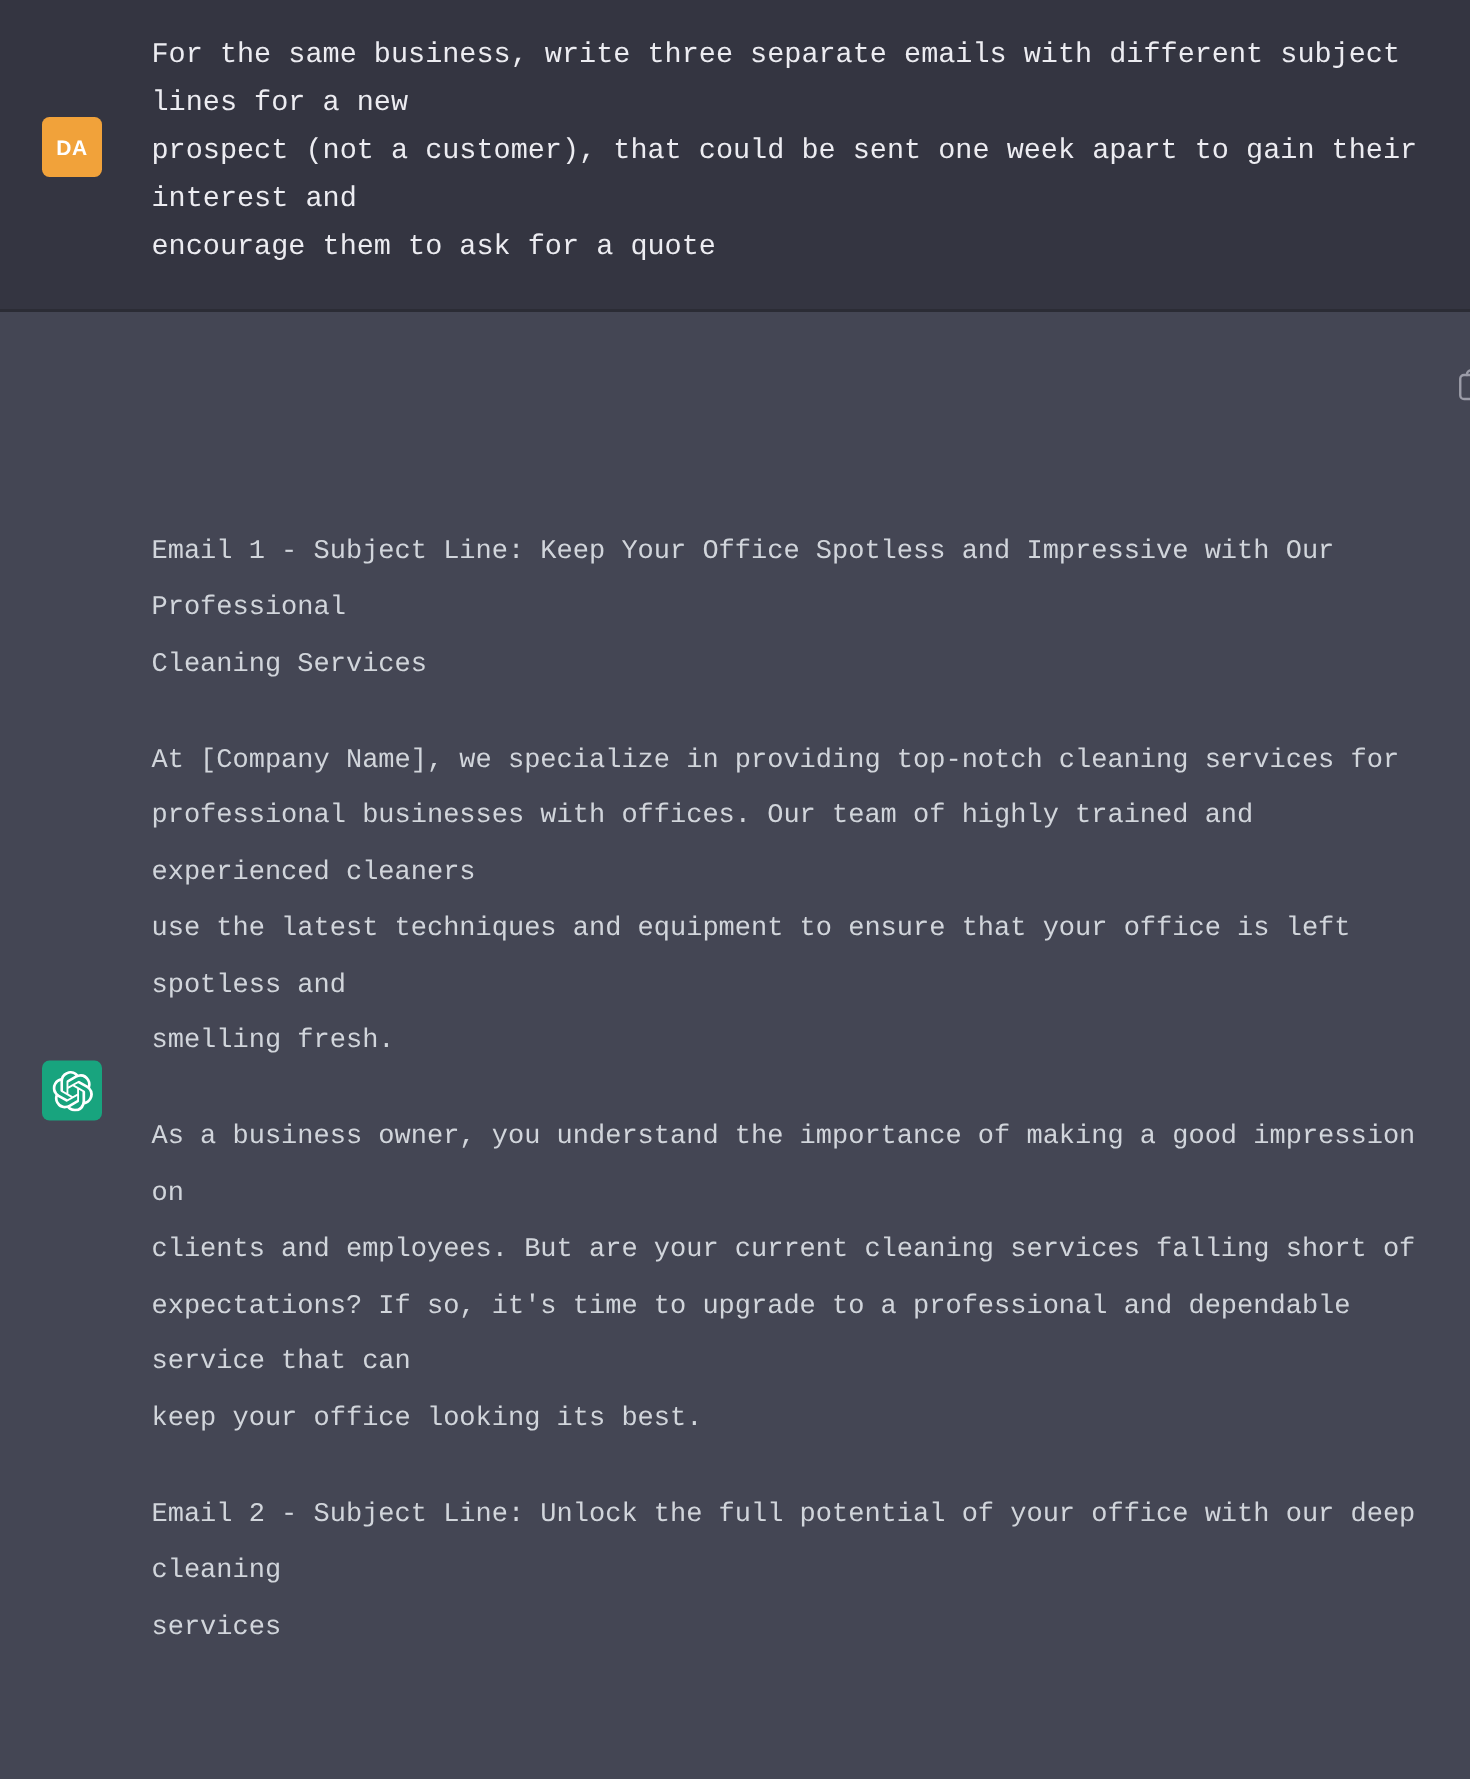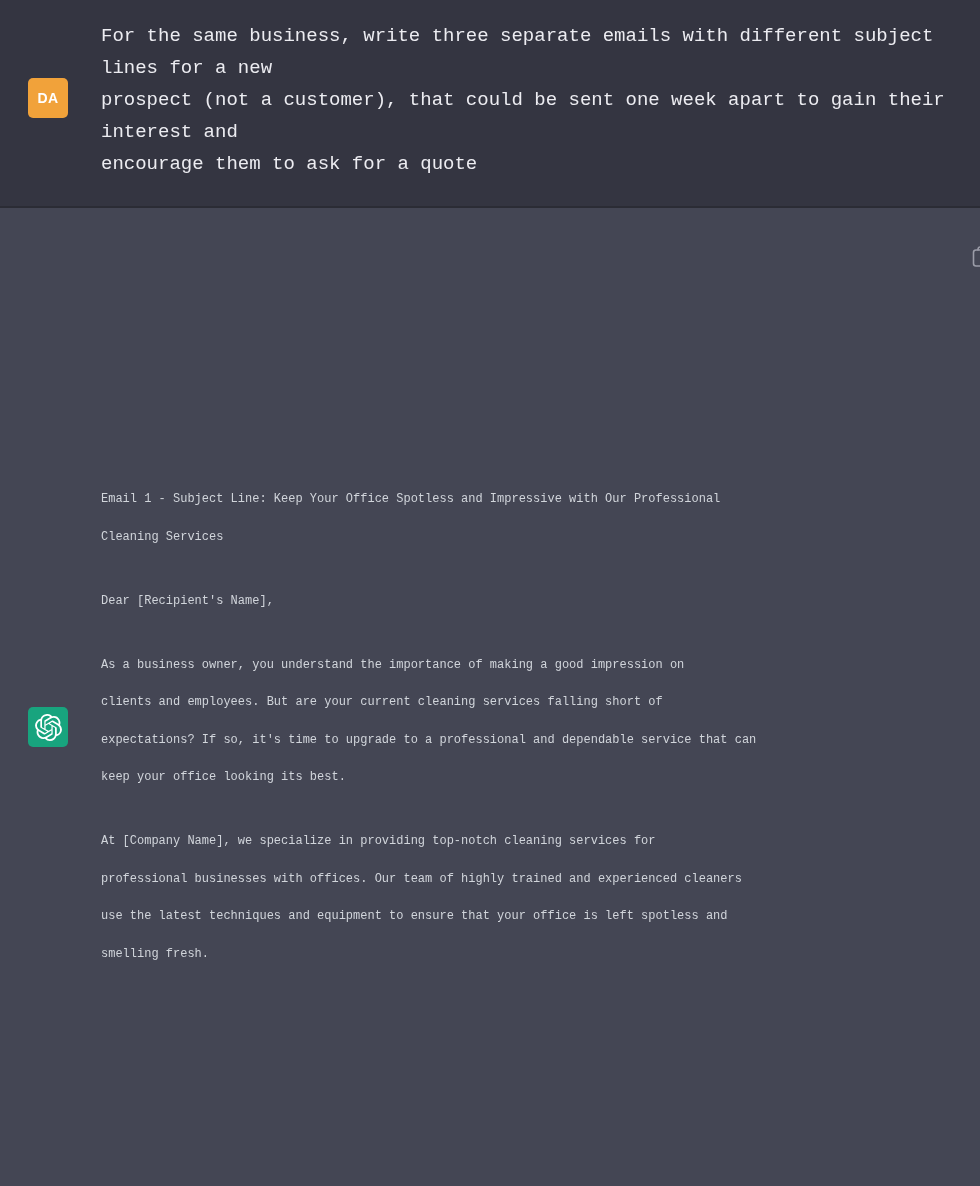--- a/index.html
+++ b/index.html
@@ -47,21 +47,21 @@
   .message { width: 872px; font-family: Liberation Mono, monospace; }
   .row-user .message {
     color: #ececf1;
     font-size: 19px;
     line-height: 32px;
     margin-top: -6px;
     white-space: pre-line;
   }
   .row-assistant .message {
     color: #d1d5db;
-    font-size: 12px;
+    font-size: 18px;
     line-height: 37.5px;
   }
   .row-assistant .message p {
     margin: 0 0 26.5px 0;
     white-space: pre-line;
   }
   .row-assistant .message p:last-child { margin-bottom: 0; }
   .copy-btn {
     position: absolute;
     top: 38px;
@@ -93,29 +93,30 @@
     <span>
       <svg width="27" height="27" viewBox="0 0 24 24" fill="#ffffff" aria-hidden="true">
         <path d="M22.2819 9.8211a5.9847 5.9847 0 0 0-.5157-4.9108 6.0462 6.0462 0 0 0-6.5098-2.9A6.0651 6.0651 0 0 0 4.9807 4.1818a5.9847 5.9847 0 0 0-3.9977 2.9 6.0462 6.0462 0 0 0 .7427 7.0966 5.98 5.98 0 0 0 .511 4.9107 6.051 6.051 0 0 0 6.5146 2.9001A5.9847 5.9847 0 0 0 13.2599 24a6.0557 6.0557 0 0 0 5.7718-4.2058 5.9894 5.9894 0 0 0 3.9977-2.9001 6.0557 6.0557 0 0 0-.7475-7.073zM13.2599 22.4322a4.4755 4.4755 0 0 1-2.8764-1.04l.1419-.0804 4.7783-2.7582a.7948.7948 0 0 0 .3927-.6813v-6.7369l2.02 1.1686a.071.071 0 0 1 .038.0615v5.5826a4.504 4.504 0 0 1-4.4945 4.4944zm-9.6607-4.1254a4.4708 4.4708 0 0 1-.5346-3.0137l.142.0852 4.783 2.7582a.7712.7712 0 0 0 .7806 0l5.8428-3.3685v2.3324a.0804.0804 0 0 1-.0332.0615L9.74 19.9502a4.4992 4.4992 0 0 1-6.1408-1.6464zM2.3408 7.8956a4.485 4.485 0 0 1 2.3655-1.9728V11.6a.7664.7664 0 0 0 .3879.6765l5.8144 3.3543-2.0201 1.1685a.0757.0757 0 0 1-.071 0l-4.8303-2.7865A4.504 4.504 0 0 1 2.3408 7.8956zm16.5963 3.8558L13.1038 8.364 15.1192 7.2a.0757.0757 0 0 1 .071 0l4.8303 2.7913a4.4944 4.4944 0 0 1-.6765 8.1042v-5.6772a.79.79 0 0 0-.407-.667zm2.0107-3.0231l-.142-.0852-4.7735-2.7818a.7759.7759 0 0 0-.7854 0L9.409 9.2297V6.8974a.0662.0662 0 0 1 .0284-.0615l4.8303-2.7866a4.4992 4.4992 0 0 1 6.6802 4.66zM8.3065 12.863l-2.02-1.1638a.0804.0804 0 0 1-.038-.0567V6.0742a4.4992 4.4992 0 0 1 7.3757-3.4537l-.142.0805L8.704 5.459a.7948.7948 0 0 0-.3927.6813zm1.0976-2.3654l2.602-1.4998 2.6069 1.4998v2.9994l-2.5974 1.4997-2.6067-1.4997z"></path>
       </svg>
     </span>
   </div>
 
   <div class="message">
     <p>Email 1 - Subject Line: Keep Your Office Spotless and Impressive with Our Professional
 Cleaning Services</p>
-    <p>Dear [Recipient's Name],</p>
+    <p>At [Company Name], we specialize in providing top-notch cleaning services for
+professional businesses with offices. Our team of highly trained and experienced cleaners
+use the latest techniques and equipment to ensure that your office is left spotless and
+smelling fresh.</p>
     <p>As a business owner, you understand the importance of making a good impression on
 clients and employees. But are your current cleaning services falling short of
 expectations? If so, it's time to upgrade to a professional and dependable service that can
 keep your office looking its best.</p>
-    <p>At [Company Name], we specialize in providing top-notch cleaning services for
-professional businesses with offices. Our team of highly trained and experienced cleaners
-use the latest techniques and equipment to ensure that your office is left spotless and
-smelling fresh.</p>
+    <p>Email 2 - Subject Line: Unlock the full potential of your office with our deep cleaning
+services</p>
   </div>
 
   <button class="copy-btn" title="">
     <span>
       <svg width="20" height="22" viewBox="0 0 20 22" fill="none" stroke="currentColor" stroke-width="1.6" stroke-linecap="round" stroke-linejoin="round" aria-hidden="true">
         <rect x="1.5" y="4" width="12" height="16" rx="2.5"></rect>
         <path d="M6 4V3.5A2.5 2.5 0 0 1 8.5 1h7A2.5 2.5 0 0 1 18 3.5v9a2.5 2.5 0 0 1-2.5 2.5H14"></path>
       </svg>
     </span>
   </button>

